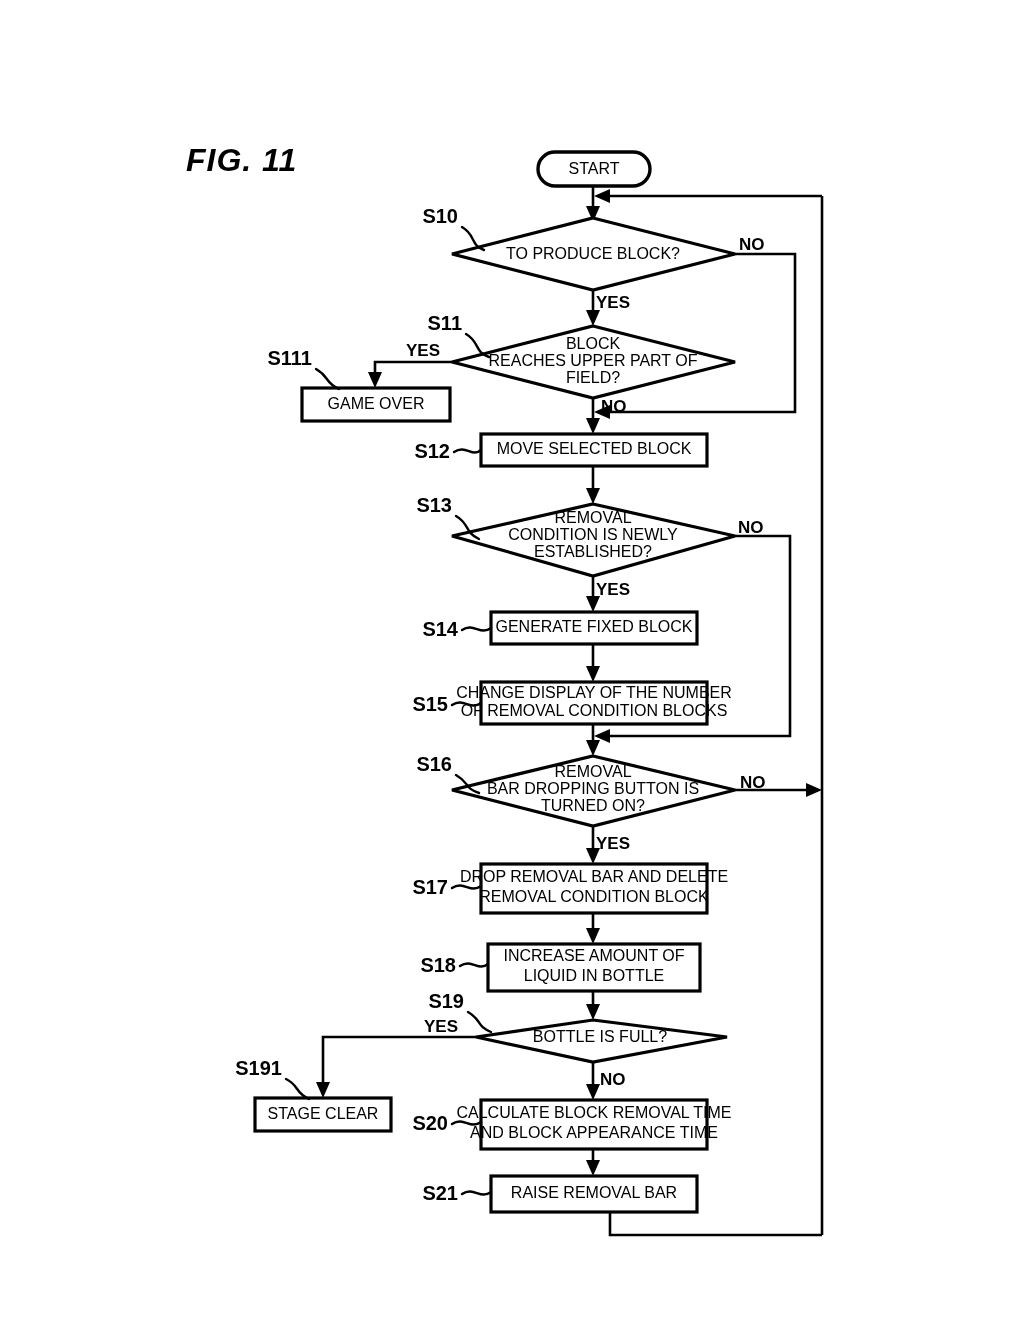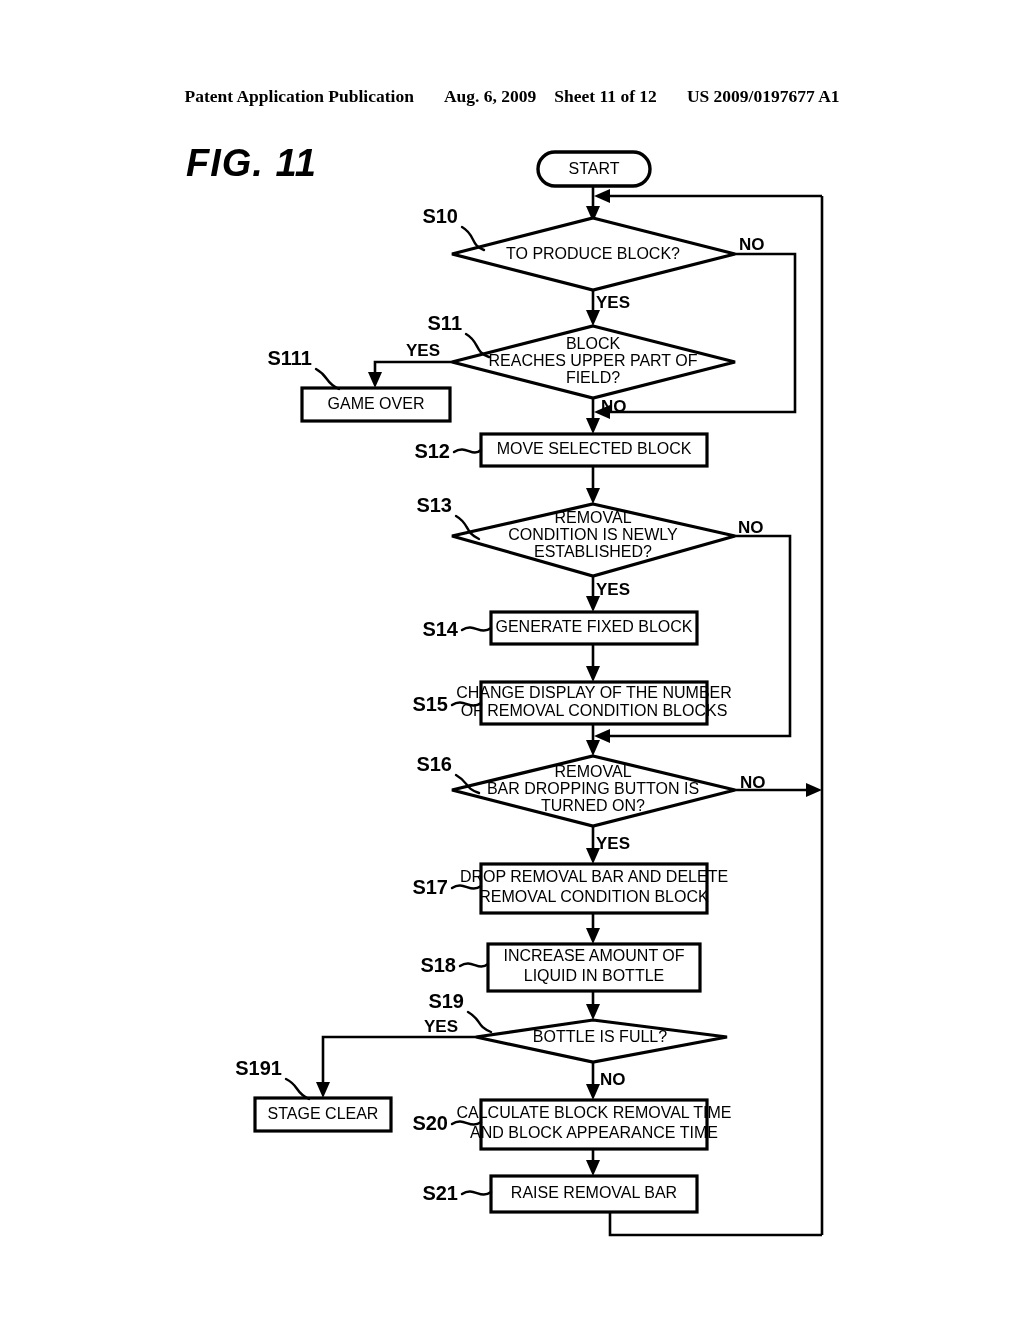--- a/index.html
+++ b/index.html
@@ -41,21 +41,21 @@
   .hdr-gap-c { width: 30px; }
 
   
   #fig-label {
     position: absolute;
     left: 186px;
     top: 142px;
     font-family: "Liberation Sans", sans-serif;
     font-style: italic;
     font-weight: bold;
-    font-size: 38px;
+    font-size: 32px;
     letter-spacing: 1px;
   }
 
   
   #flow {
     position: absolute;
     left: 0;
     top: 0;
   }
   .shape {
@@ -109,23 +109,20 @@
     fill: #000000;
     text-anchor: middle;
     dominant-baseline: middle;
   }
 </style>
 </head>
 <body>
 
 <div id="page">
 
-  <div id="pub-header">
-    <span>Patent Application Publication</span><span class="hdr-gap-a"></span><span>Aug. 6, 2009</span><span class="hdr-gap-b"></span><span>Sheet 11 of 12</span><span class="hdr-gap-c"></span><span>US 2009/0197677 A1</span>
-  </div>
 
   <div id="fig-label">FIG. 11</div>
 
   <svg id="flow" width="1024" height="1320" viewBox="0 0 1024 1320">
 
     <path class="conn" d="M593,186 L593,214"></path>
     <polygon class="arrowhead" points="593,222 586,206 600,206"></polygon>
 
     <path class="conn" d="M822,196 L602,196"></path>
     <polygon class="arrowhead" points="594,196 610,189 610,203"></polygon>

